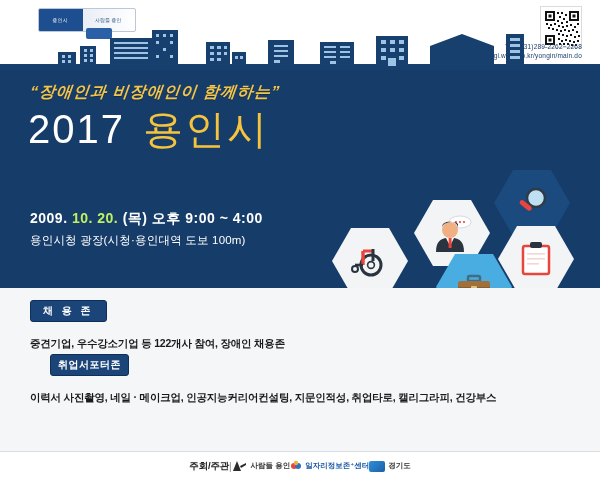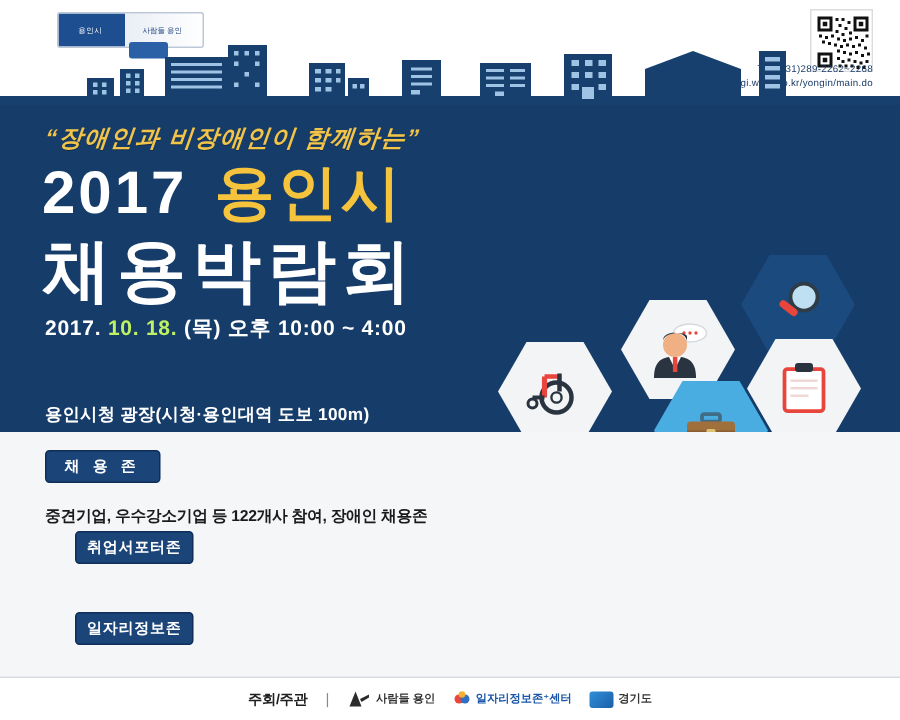--- a/index.html
+++ b/index.html
@@ -51,39 +51,39 @@
   .tagline{
     position:absolute;left:30px;top:12px;
     color:#f2c44a;font-size:16px;font-style:italic;font-weight:bold;
     letter-spacing:1px;white-space:nowrap;
     transform:skewX(-6deg);
     text-shadow:0 1px 0 rgba(0,0,0,.25);
   }
 
   .title1{
     position:absolute;left:28px;top:36px;white-space:nowrap;
-    font-size:40px;font-weight:bold;letter-spacing:2px;line-height:46px;
+    font-size:40px;font-weight:normal;letter-spacing:2px;line-height:46px;
   }
   .title1 .yr{color:#ffffff;}
   .title1 .city{color:#f6c33c;margin-left:18px;}
 
   .title2{
     position:absolute;left:28px;top:84px;white-space:nowrap;
     font-size:46px;font-weight:bold;color:#ffffff;letter-spacing:4px;line-height:52px;
   }
 
   .datetime{
     position:absolute;left:30px;top:140px;white-space:nowrap;
     font-size:14px;font-weight:bold;color:#ffffff;letter-spacing:.5px;
   }
   .datetime .hl{color:#bef264;}
 
   .venue{
     position:absolute;left:30px;top:163px;white-space:nowrap;
-    font-size:11.5px;font-weight:bold;color:#ffffff;letter-spacing:.2px;margin-top:36px;
+    font-size:11.5px;font-weight:normal;color:#ffffff;letter-spacing:.2px;
   }
 
   
   .hexwrap{position:absolute;right:-6px;top:106px;width:230px;height:190px;}
   .hex{
     position:absolute;width:76px;height:66px;
     clip-path:polygon(25% 0%,75% 0%,100% 50%,75% 100%,25% 100%,0% 50%);
     display:flex;align-items:center;justify-content:center;
   }
   .hex.white{background:#f2f4f5;}
@@ -102,21 +102,21 @@
   }
   .zone-badge.tight{letter-spacing:.5px;padding:3px 7px;margin-left:20px;}
   .zone-desc{
     margin-top:15px;color:#1a1a1a;font-size:10.5px;font-weight:bold;
     letter-spacing:-.2px;white-space:nowrap;
   }
 
   
   .footer{
     position:absolute;left:0;top:452px;width:600px;height:28px;background:#ffffff;
-    display:flex;align-items:center;justify-content:center;gap:12px;
+    display:flex;align-items:center;justify-content:center;gap:0;
   }
   .footer .host{font-size:9.5px;font-weight:bold;color:#202020;letter-spacing:-.2px;}
   .footer .divider{color:#8a8a8a;font-size:10px;}
   .flogo{display:flex;align-items:center;gap:3px;}
   .flogo .ftext{font-size:7.5px;font-weight:bold;color:#333;white-space:nowrap;}
   .flogo .ftext.blue{color:#1a56a8;}
   .flogo .gbox{width:16px;height:11px;background:linear-gradient(135deg,#2f8fd8,#1b5fa8);border-radius:2px;}
   .hr-sep{position:absolute;left:0;top:451px;width:600px;height:1px;background:#d8dde3;}
 </style>
 </head>
@@ -280,27 +280,26 @@
 
   <div class="navy">
     <div class="navy-inner">
 
       <div class="tagline">“장애인과 비장애인이 함께하는”</div>
 
       <div class="title1">
         <span class="yr">2017</span><span class="city">용인시</span>
       </div>
 
-      <div class="title2">채용박람회</div>
 
       <div class="datetime">
-        <span>2017.</span>
+        <span>2009.</span>
         <span class="hl">10.</span>
-        <span class="hl">18.</span>
-        <span>(목) 오후 10:00 ~ 4:00</span>
+        <span class="hl">20.</span>
+        <span>(목) 오후 9:00 ~ 4:00</span>
       </div>
 
       <div class="venue">용인시청 광장(시청·용인대역 도보 100m)</div>
 
       <div class="hexwrap">
 
         <div class="hex navy" style="left:118px;top:-6px;">
           <svg width="40" height="34" viewBox="0 0 40 34">
             <circle cx="24" cy="12" r="9" fill="#bfe0f2" stroke="#2f3b45" stroke-width="2.5"></circle>
             <rect x="7" y="17" width="14" height="5" rx="2.5" fill="#e8453c" transform="rotate(38 14 19)"></rect>
@@ -358,24 +357,24 @@
 
   <div class="panel">
 
     <div class="zone" style="top:12px;">
       <span class="zone-badge">채 용 존</span>
       <div class="zone-desc">중견기업, 우수강소기업 등 122개사 참여, 장애인 채용존</div>
     </div>
 
     <div class="zone" style="top:66px;">
       <span class="zone-badge tight">취업서포터존</span>
+      <div class="zone-desc">이력서 사진촬영, 네일 · 메이크업, 인공지능커리어컨설팅, 지문인적성, 취업타로, 캘리그라피, 건강부스</div>
     </div>
 
     <div class="zone" style="top:120px;">
-      <span class="zone-badge tight">일자리정보존</span>
     </div>
   </div>
 
   <div class="hr-sep"></div>
 
   <div class="footer">
     <span class="host">주회/주관</span>
     <span class="divider">|</span>
 
     <span class="flogo">

